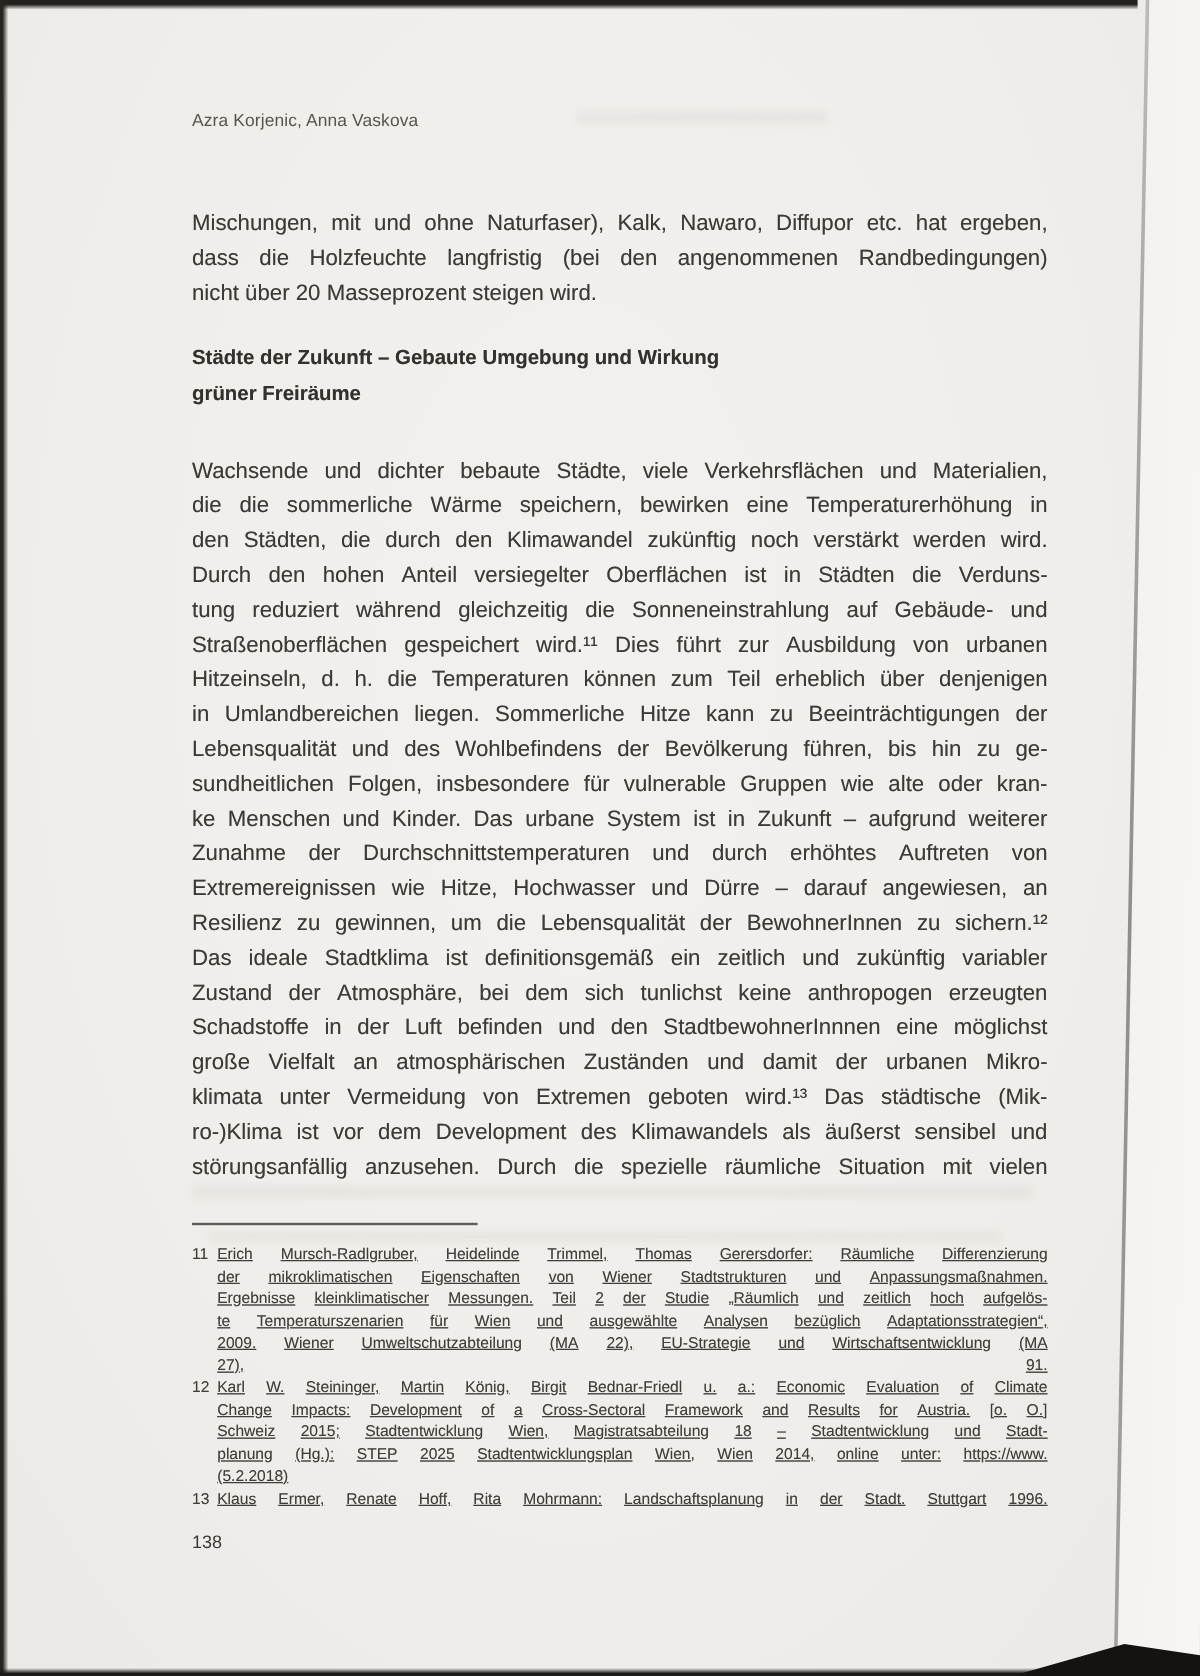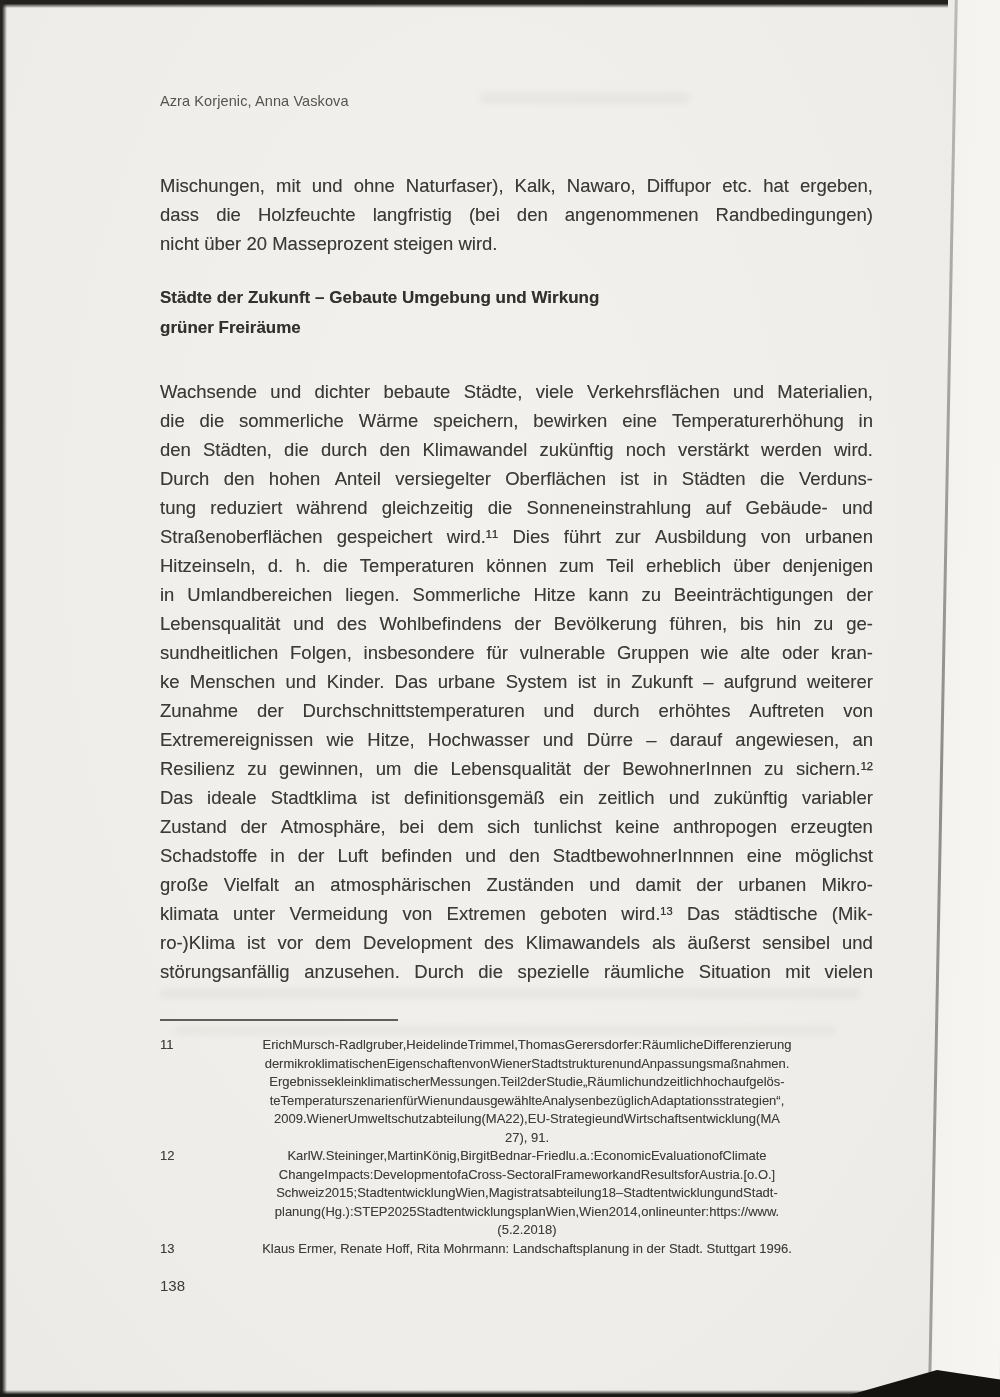--- a/index.html
+++ b/index.html
@@ -39,21 +39,21 @@
   .heading{position:absolute;left:160px;top:283px;width:713px;margin:0;
     font-size:17px;font-weight:700;color:#33312d;
     text-shadow:0 0 0.5px rgba(51,49,45,0.5);}
   .heading .jline{display:flex;justify-content:flex-start;gap:0.28em;line-height:30px;white-space:nowrap;}
   .body-para{top:377px;}
   .fn-divider{position:absolute;left:160px;top:1019px;width:238px;height:2px;background:#605e5a;}
   .footnotes{position:absolute;left:160px;top:1036px;width:713px;color:#403e3a;font-size:13px;
     text-shadow:0 0 0.4px rgba(64,62,58,0.4);}
   .footnote{position:relative;padding-left:21px;}
   .fn-num{position:absolute;left:0;top:0;line-height:18.5px;}
-  .footnote .jline{display:flex;justify-content:center;line-height:18.5px;white-space:nowrap;}
+  .footnote .jline{display:flex;justify-content:space-between;line-height:18.5px;white-space:nowrap;text-decoration:underline;}
   .folio{position:absolute;left:160px;top:1278px;font-size:15px;line-height:16px;color:#3c3a36;}
 </style>
 </head>
 <body>
 
 <div class="canvas">
 
   <div class="right-page-strip"></div>
   <div class="page-edge-line"></div>
   <div class="edge-top"></div>

